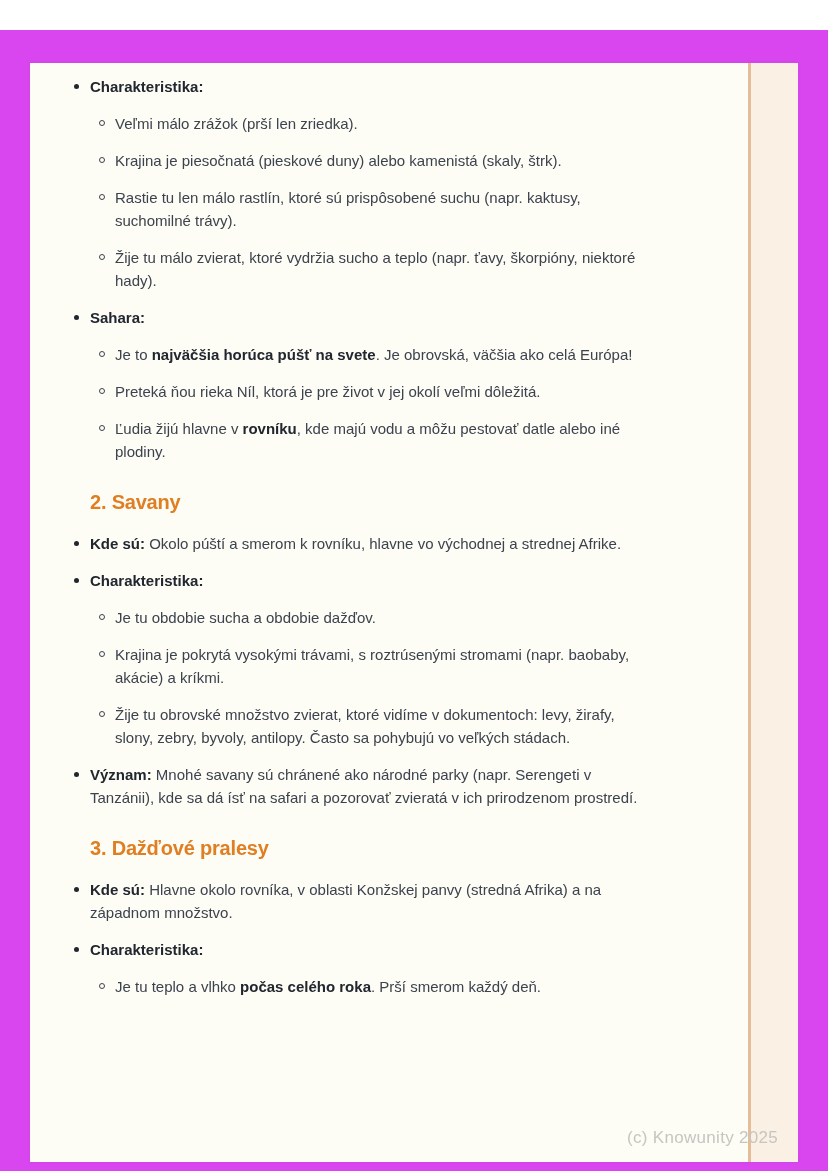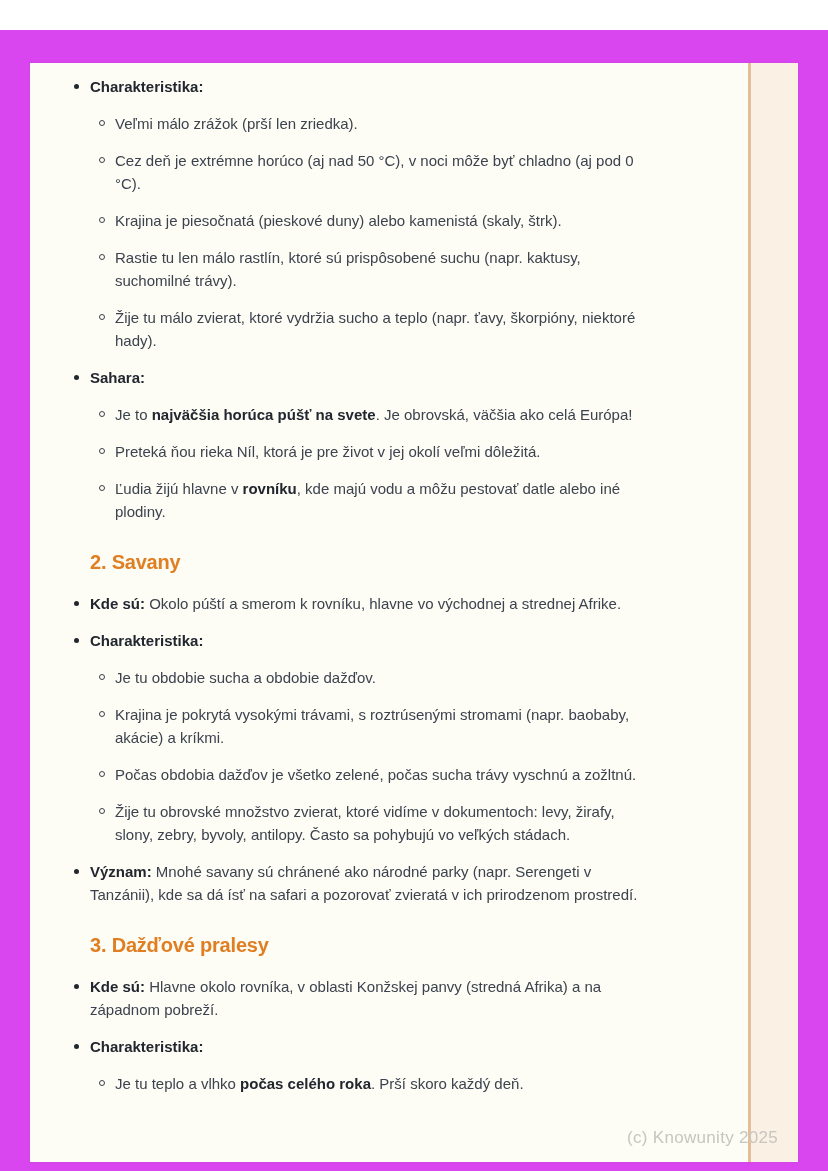--- a/index.html
+++ b/index.html
@@ -59,26 +59,20 @@
               <span class="dot"></span>
             </span>
             <div class="txt"><span class="b">Charakteristika:</span></div>
           </div>
           <div class="sublist">
             <div class="li">
               <span class="marker">
                 <span class="ring"></span>
               </span>
               <div class="txt"><span>Veľmi málo zrážok (prší len zriedka).</span></div>
-            </div>
-            <div class="li">
-              <span class="marker">
-                <span class="ring"></span>
-              </span>
-              <div class="txt"><span>Cez deň je extrémne horúco (aj nad 50 °C), v noci môže byť chladno (aj pod 0 °C).</span></div>
             </div>
             <div class="li">
               <span class="marker">
                 <span class="ring"></span>
               </span>
               <div class="txt"><span>Krajina je piesočnatá (pieskové duny) alebo kamenistá (skaly, štrk).</span></div>
             </div>
             <div class="li">
               <span class="marker">
                 <span class="ring"></span>
@@ -143,55 +137,49 @@
             <div class="li">
               <span class="marker">
                 <span class="ring"></span>
               </span>
               <div class="txt"><span>Krajina je pokrytá vysokými trávami, s roztrúsenými stromami (napr. baobaby, akácie) a kríkmi.</span></div>
             </div>
             <div class="li">
               <span class="marker">
                 <span class="ring"></span>
               </span>
-              <div class="txt"><span>Počas obdobia dažďov je všetko zelené, počas sucha trávy vyschnú a zožltnú.</span></div>
-            </div>
-            <div class="li">
-              <span class="marker">
-                <span class="ring"></span>
-              </span>
               <div class="txt"><span>Žije tu obrovské množstvo zvierat, ktoré vidíme v dokumentoch: levy, žirafy, slony, zebry, byvoly, antilopy. Často sa pohybujú vo veľkých stádach.</span></div>
             </div>
           </div>
           <div class="li">
             <span class="marker">
               <span class="dot"></span>
             </span>
             <div class="txt"><span class="b">Význam:</span><span> Mnohé savany sú chránené ako národné parky (napr. Serengeti v Tanzánii), kde sa dá ísť na safari a pozorovať zvieratá v ich prirodzenom prostredí.</span></div>
           </div>
         </div>
         <h2 class="section-heading">3. Dažďové pralesy</h2>
         <div class="list">
           <div class="li">
             <span class="marker">
               <span class="dot"></span>
             </span>
-            <div class="txt"><span class="b">Kde sú:</span><span> Hlavne okolo rovníka, v oblasti Konžskej panvy (stredná Afrika) a na západnom pobreží.</span></div>
+            <div class="txt"><span class="b">Kde sú:</span><span> Hlavne okolo rovníka, v oblasti Konžskej panvy (stredná Afrika) a na západnom množstvo.</span></div>
           </div>
           <div class="li">
             <span class="marker">
               <span class="dot"></span>
             </span>
             <div class="txt"><span class="b">Charakteristika:</span></div>
           </div>
           <div class="sublist">
             <div class="li">
               <span class="marker">
                 <span class="ring"></span>
               </span>
-              <div class="txt"><span>Je tu teplo a vlhko </span><span class="b">počas celého roka</span><span>. Prší skoro každý deň.</span></div>
+              <div class="txt"><span>Je tu teplo a vlhko </span><span class="b">počas celého roka</span><span>. Prší smerom každý deň.</span></div>
             </div>
           </div>
         </div>
       </div>
     <div class="watermark">(c) Knowunity 2025</div>
   </div>
 </div>
 
 </body></html>

